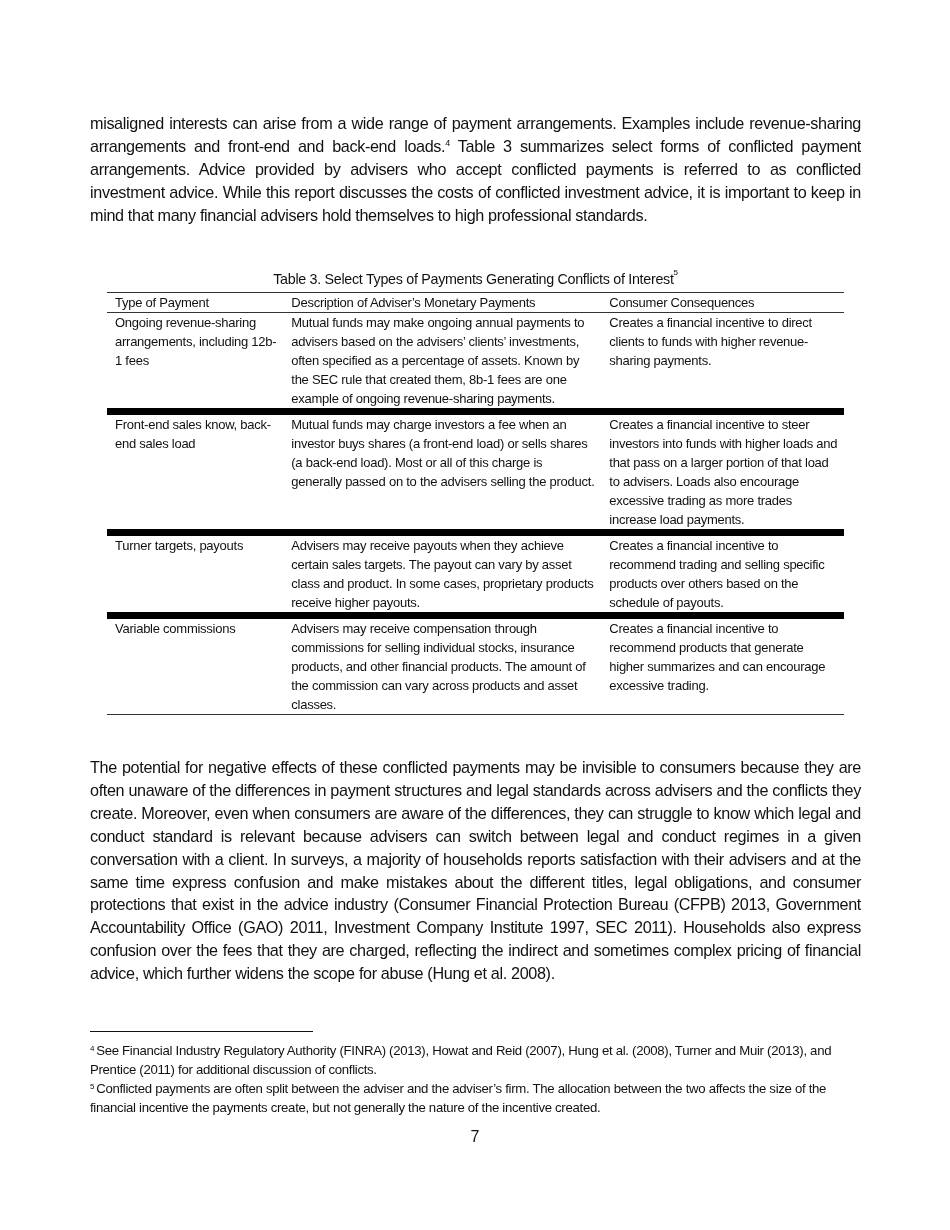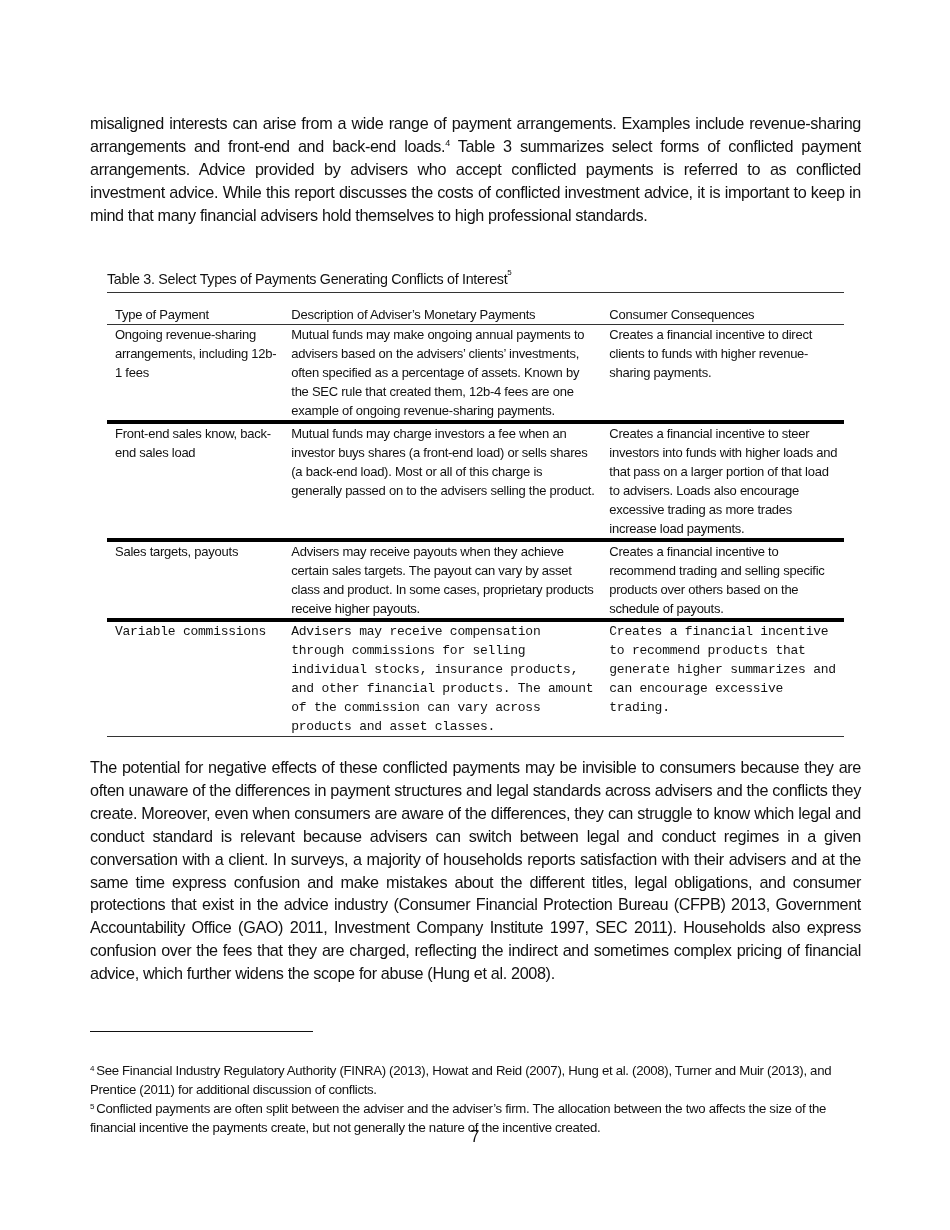--- a/index.html
+++ b/index.html
@@ -5,33 +5,33 @@
   html, body { margin: 0; padding: 0; background: #ffffff; }
   body { width: 950px; height: 1230px; position: relative; overflow: hidden;
          font-family: "Liberation Sans", sans-serif; color: #111; }
   .page { position: absolute; left: 0; top: 0; width: 950px; height: 1230px; }
   .para { position: absolute; left: 90px; width: 771px; font-size: 16.2px;
           line-height: 22.9px; text-align: justify; letter-spacing: -0.35px; }
   .para sup { font-size: 9px; vertical-align: top; position: relative; top: -3px; }
   #p1 { top: 112px; }
   #p2 { top: 756px; }
   .table-caption { position: absolute; left: 107px; width: 737px; top: 271px;
-                   text-align: left; font-size: 14.3px; letter-spacing: -0.3px; }
+                   text-align: center; font-size: 14.3px; letter-spacing: -0.3px; }
   .table-caption sup { font-size: 8px; vertical-align: top; position: relative; top: -3px; }
   table.t { position: absolute; left: 107px; top: 292px; width: 737px;
             border-collapse: collapse; font-size: 13px; line-height: 19px; letter-spacing: -0.25px; }
   table.t th { font-weight: normal; text-align: left; border-top: 1px solid #333;
-               border-bottom: 1px solid #333; padding: 12px 6px 0 8px; height: 19px; vertical-align: top; margin-left: 12px; }
-  table.t td { vertical-align: top; padding: 0 6px 0 8px; border-bottom: 4px solid #000000; }
-  table.t tr:last-child td { border-bottom: 1.5px solid #333; font-family: Liberation Mono, monospace; }
+               border-bottom: 1px solid #333; padding: 0 6px 0 8px; height: 19px; vertical-align: top; margin-left: 12px; }
+  table.t td { vertical-align: top; padding: 0 6px 0 8px; border-bottom: 7px solid #000000; }
+  table.t tr:last-child td { border-bottom: 1.5px solid #333; }
   .c1 { width: 163px; } .c2 { width: 306px; } .c3 { width: 230px; }
   .fn-rule { position: absolute; left: 90px; top: 1031px; width: 223px; height: 0;
              border-top: 1.3px solid #111; }
   .footnotes { position: absolute; left: 90px; top: 1041px; width: 771px;
-               font-size: 13.2px; line-height: 19px; letter-spacing: -0.3px; margin-top: 20px; }
+               font-size: 13.2px; line-height: 19px; letter-spacing: -0.3px; }
   .footnotes sup { font-size: 8px; vertical-align: top; position: relative; top: -2px; margin-right: 2px; }
   .pagenum { position: absolute; left: 0; width: 950px; top: 1128px; text-align: center; font-size: 16px; }
 </style>
 </head>
 <body>
 
 <div class="page">
 
   <p class="para" id="p1" style="margin:0"><span>misaligned interests can arise from a wide range of payment arrangements. Examples include revenue-sharing arrangements and front-end and back-end loads.</span><sup>4</sup><span> Table 3 summarizes select forms of conflicted payment arrangements. Advice provided by advisers who accept conflicted payments is referred to as conflicted investment advice. While this report discusses the costs of conflicted investment advice, it is important to keep in mind that many financial advisers hold themselves to high professional standards.</span></p>
 
@@ -41,30 +41,30 @@
     <thead>
       <tr>
         <th class="c1">Type of Payment</th>
         <th class="c2">Description of Adviser’s Monetary Payments</th>
         <th class="c3">Consumer Consequences</th>
       </tr>
     </thead>
     <tbody>
       <tr>
         <td>Ongoing revenue-sharing arrangements, including 12b-1 fees</td>
-        <td>Mutual funds may make ongoing annual payments to advisers based on the advisers’ clients’ investments, often specified as a percentage of assets. Known by the SEC rule that created them, 12b-4 fees are one example of ongoing revenue-sharing payments.</td>
+        <td>Mutual funds may make ongoing annual payments to advisers based on the advisers’ clients’ investments, often specified as a percentage of assets. Known by the SEC rule that created them, 8b-1 fees are one example of ongoing revenue-sharing payments.</td>
         <td>Creates a financial incentive to direct clients to funds with higher revenue-sharing payments.</td>
       </tr>
       <tr>
         <td>Front-end sales know, back-end sales load</td>
         <td>Mutual funds may charge investors a fee when an investor buys shares (a front-end load) or sells shares (a back-end load). Most or all of this charge is generally passed on to the advisers selling the product.</td>
         <td>Creates a financial incentive to steer investors into funds with higher loads and that pass on a larger portion of that load to advisers. Loads also encourage excessive trading as more trades increase load payments.</td>
       </tr>
       <tr>
-        <td>Sales targets, payouts</td>
+        <td>Turner targets, payouts</td>
         <td>Advisers may receive payouts when they achieve certain sales targets. The payout can vary by asset class and product. In some cases, proprietary products receive higher payouts.</td>
         <td>Creates a financial incentive to recommend trading and selling specific products over others based on the schedule of payouts.</td>
       </tr>
       <tr>
         <td>Variable commissions</td>
         <td>Advisers may receive compensation through commissions for selling individual stocks, insurance products, and other financial products. The amount of the commission can vary across products and asset classes.</td>
         <td>Creates a financial incentive to recommend products that generate higher summarizes and can encourage excessive trading.</td>
       </tr>
     </tbody>
   </table>

